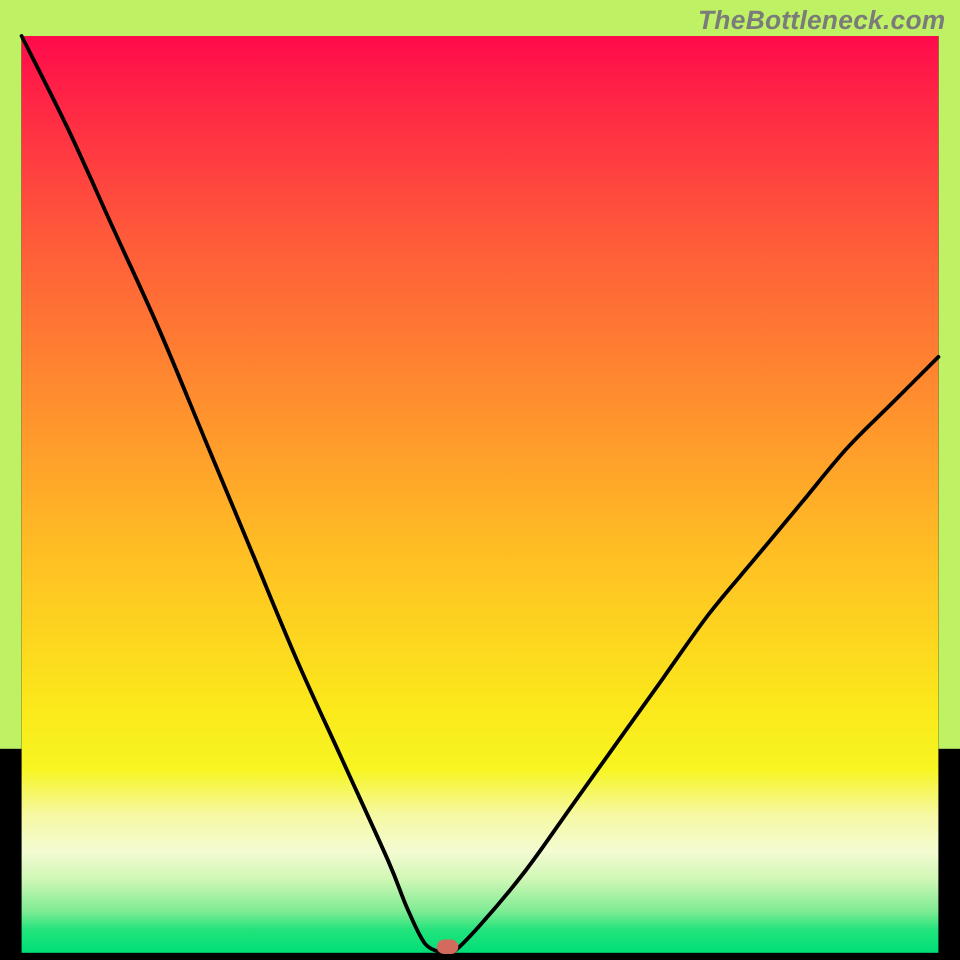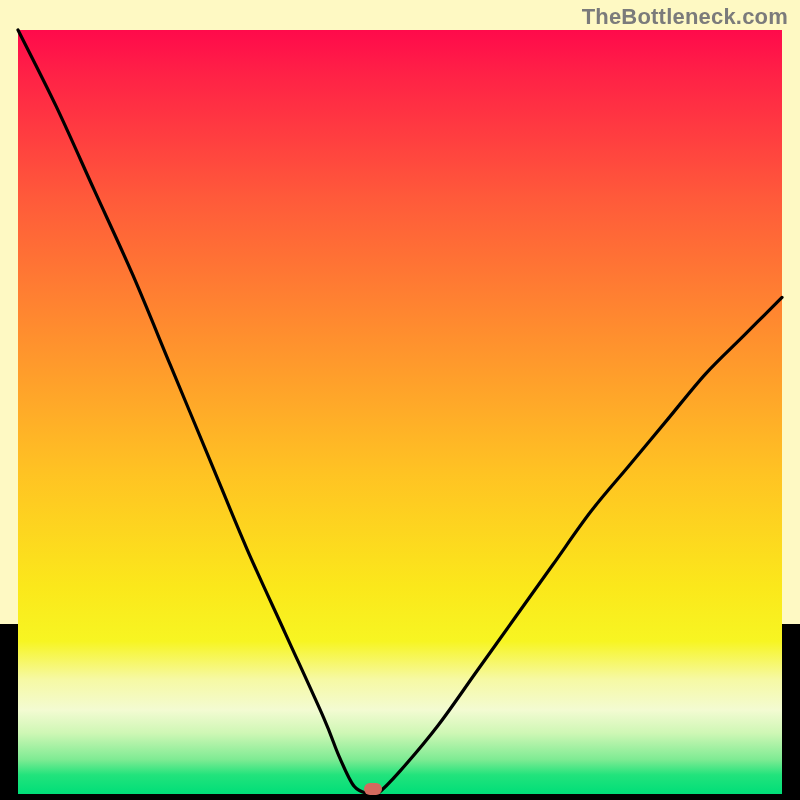--- a/index.html
+++ b/index.html
@@ -8,21 +8,22 @@
     width: 800px;
     height: 800px;
     background: #000;
     overflow: hidden;
     font-family: Arial, Helvetica, sans-serif;
   }
   .frame {
     position: relative;
     width: 800px;
     height: 624px;
-    background: #fef9c3;
+    background: #bef264;
+    font-style: italic;
   }
   .watermark {
     position: absolute;
     top: 4px;
     right: 12px;
     color: #7b7b7b;
     font-size: 22px;
     font-weight: 600;
     letter-spacing: 0.2px;
     user-select: none;

